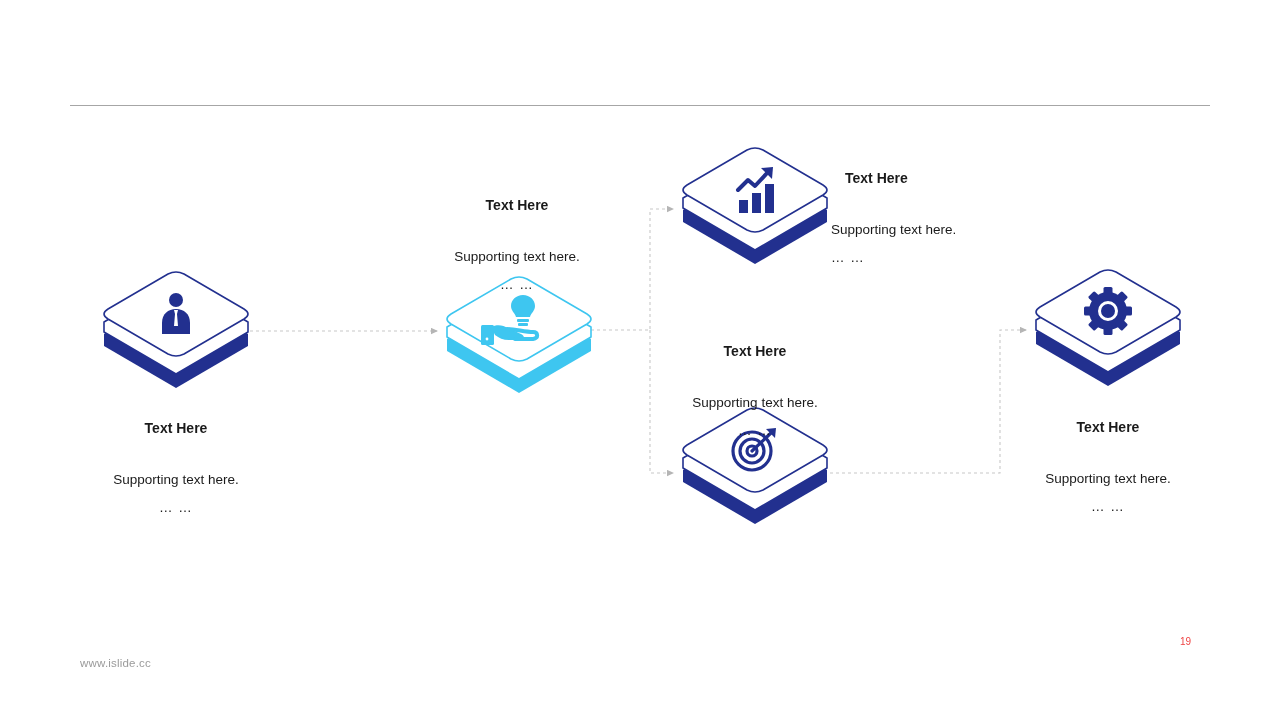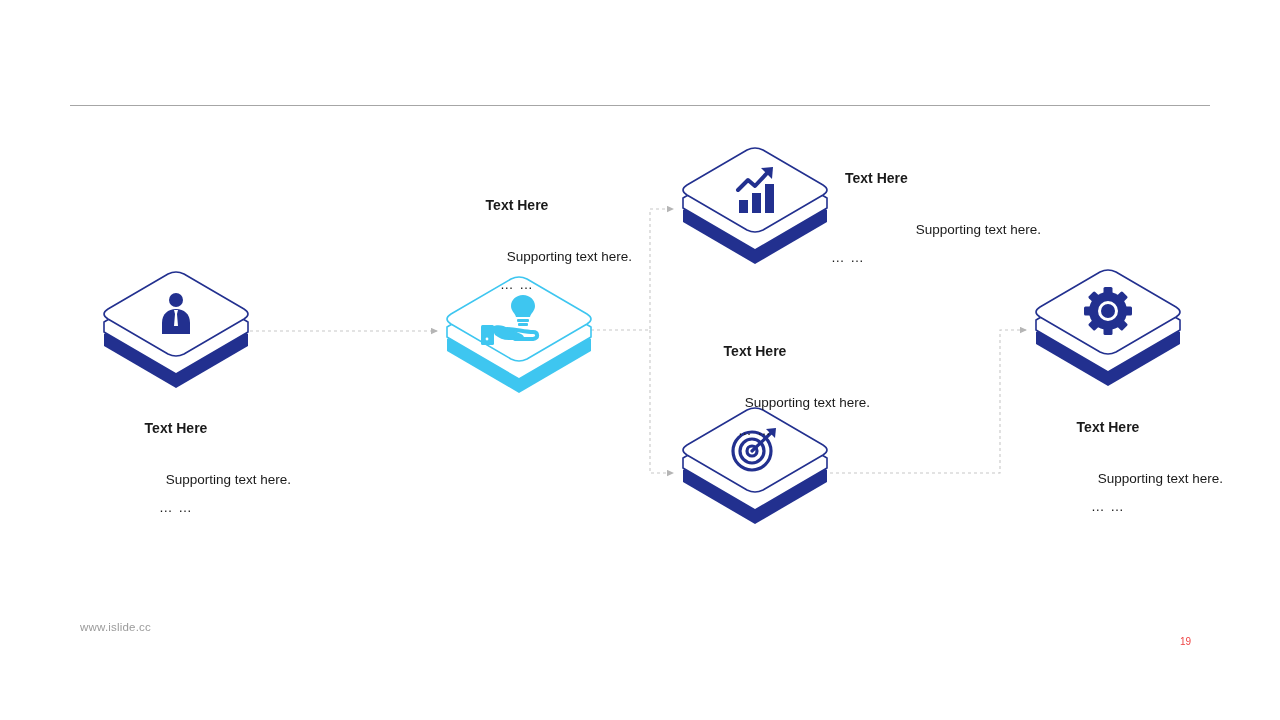--- a/index.html
+++ b/index.html
@@ -28,21 +28,21 @@
     top: 105px;
     width: 1140px;
     height: 1px;
     background: #a6a6a6;
   }
 
   
   .footer-url {
     position: absolute;
     left: 80px;
-    top: 621px;
+    top: 657px;
     font-size: 11.5px;
     color: #9b9b9b;
     letter-spacing: .2px;
     text-align: center;
   }
   .page-number {
     position: absolute;
     left: 1180px;
     top: 636px;
     font-size: 10px;
@@ -81,21 +81,20 @@
     line-height: 18px;
     margin: 14px;
   }
   .txt-support {
     font-size: 13.5px;
     font-weight: normal;
     color: #1a1a1a;
     line-height: 18px;
     margin: 0;
     padding-top: 20px;
-    text-align: right;
   }
   .txt-dots {
     font-size: 13.5px;
     color: #1a1a1a;
     line-height: 18px;
     margin: 0;
     padding-top: 10px;
     letter-spacing: 1px;
   }
 

